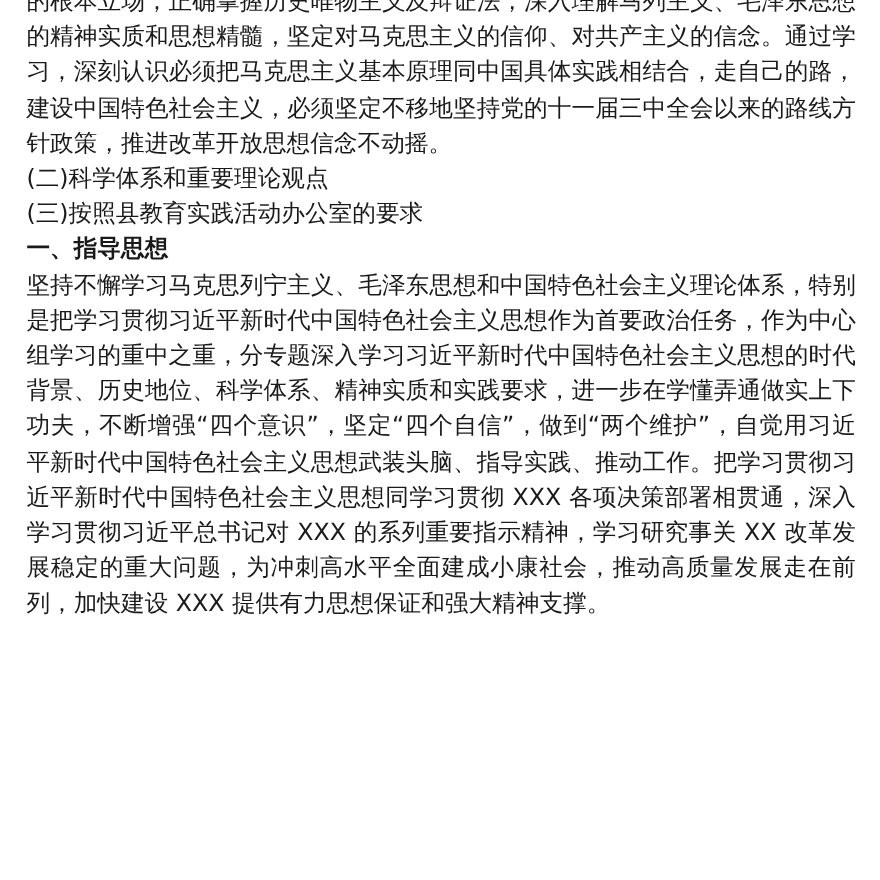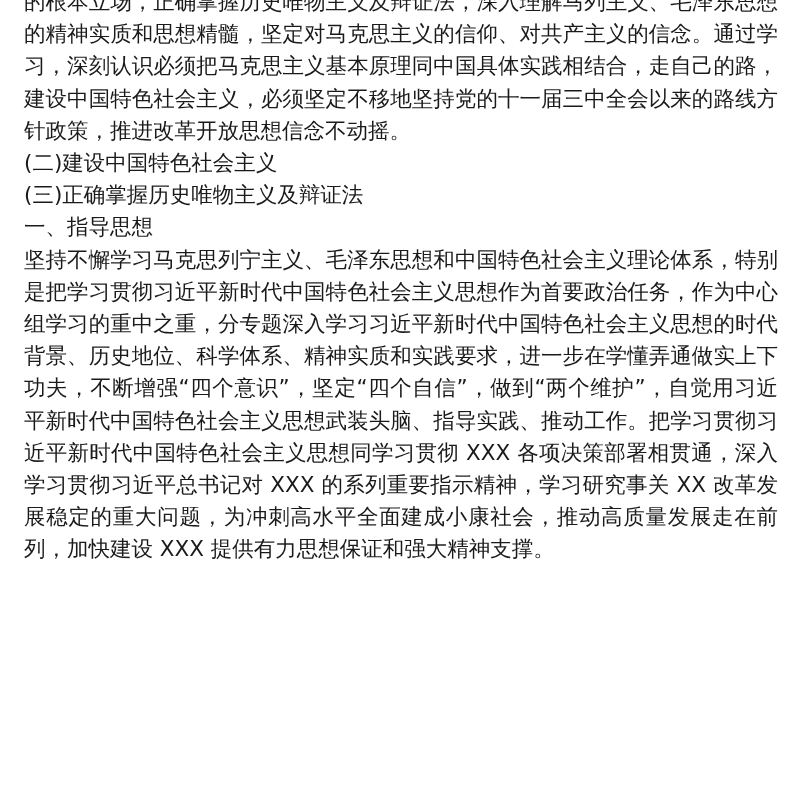--- a/index.html
+++ b/index.html
@@ -8,31 +8,31 @@
     background: #ffffff; position: relative;
     font-family: "DejaVu Sans", "Liberation Sans", sans-serif;
     color: #1a1a1a;
   }
   .page {
     position: absolute; left: 24px; top: -14px; width: 754px;
     font-size: 21.5px; line-height: 32.2px;
     text-align: justify; text-justify: inter-character;
   }
   .page p { margin: 0; }
-  .heading-bold { font-weight: normal; }
+  .heading-bold { font-weight: bold; }
   .watermark {
     position: absolute; font-size: 80px; color: rgba(0,0,0,0.04);
     transform: rotate(-60deg); pointer-events: none; white-space: nowrap;
     font-family: "DejaVu Sans", sans-serif;
   }
 </style>
 </head>
 <body>
 
 <div class="watermark" style="left:230px; top:180px;">&nbsp;</div>
 
 <div class="page">
   <p>的根本立场，正确掌握历史唯物主义及辩证法，深入理解马列主义、毛泽东思想的精神实质和思想精髓，坚定对马克思主义的信仰、对共产主义的信念。通过学习，深刻认识必须把马克思主义基本原理同中国具体实践相结合，走自己的路，建设中国特色社会主义，必须坚定不移地坚持党的十一届三中全会以来的路线方针政策，推进改革开放思想信念不动摇。</p>
-  <p>(二)建设中国特色社会主义</p>
-  <p>(三)正确掌握历史唯物主义及辩证法</p>
+  <p>(二)科学体系和重要理论观点</p>
+  <p>(三)按照县教育实践活动办公室的要求</p>
   <p class="heading-bold">一、指导思想</p>
   <p>坚持不懈学习马克思列宁主义、毛泽东思想和中国特色社会主义理论体系，特别是把学习贯彻习近平新时代中国特色社会主义思想作为首要政治任务，作为中心组学习的重中之重，分专题深入学习习近平新时代中国特色社会主义思想的时代背景、历史地位、科学体系、精神实质和实践要求，进一步在学懂弄通做实上下功夫，不断增强“四个意识”，坚定“四个自信”，做到“两个维护”，自觉用习近平新时代中国特色社会主义思想武装头脑、指导实践、推动工作。把学习贯彻习近平新时代中国特色社会主义思想同学习贯彻 XXX 各项决策部署相贯通，深入学习贯彻习近平总书记对 XXX 的系列重要指示精神，学习研究事关 XX 改革发展稳定的重大问题，为冲刺高水平全面建成小康社会，推动高质量发展走在前列，加快建设 XXX 提供有力思想保证和强大精神支撑。</p>
 </div>
 
 </body></html>

